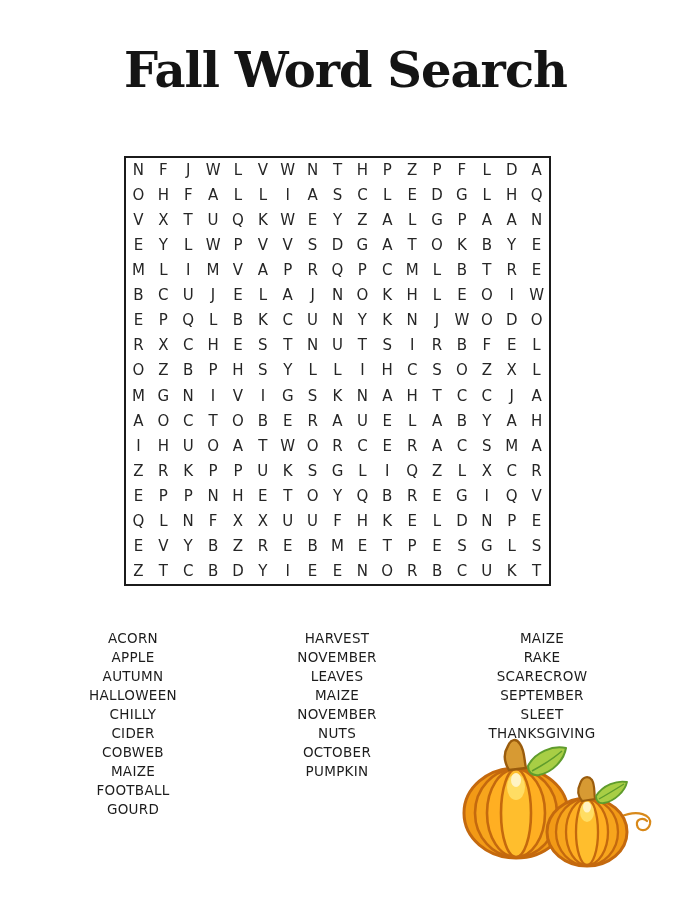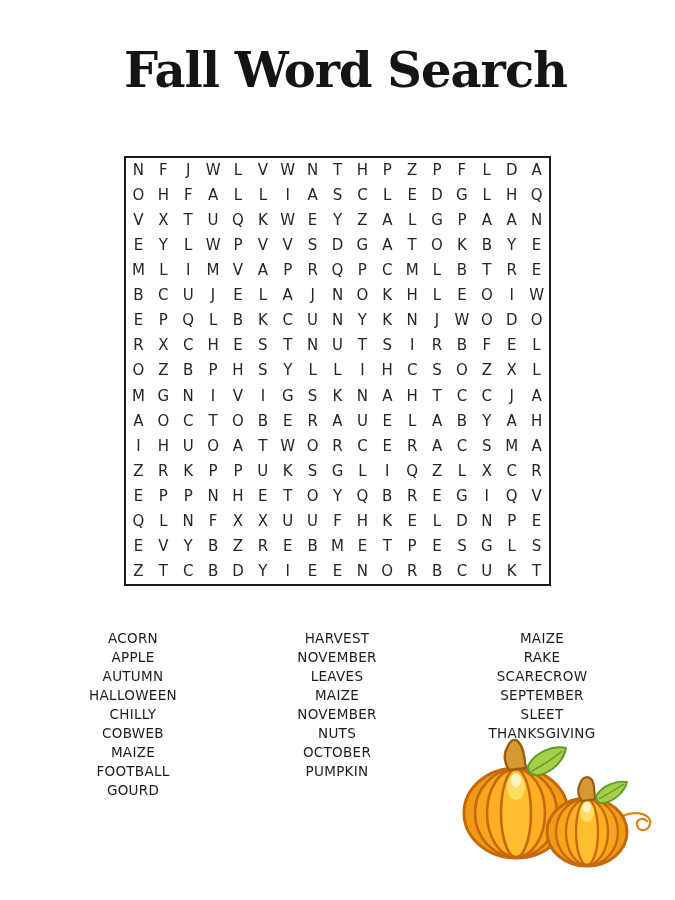--- a/index.html
+++ b/index.html
@@ -338,20 +338,21 @@
       <span class="cell">K</span>
       <span class="cell">T</span>
     </div>
 
   <div class="words c1">
       <div class="word">ACORN</div>
       <div class="word">APPLE</div>
       <div class="word">AUTUMN</div>
       <div class="word">HALLOWEEN</div>
       <div class="word">CHILLY</div>
+      <div class="word">CIDER</div>
       <div class="word">COBWEB</div>
       <div class="word">MAIZE</div>
       <div class="word">FOOTBALL</div>
       <div class="word">GOURD</div>
     </div>
   <div class="words c2">
       <div class="word">HARVEST</div>
       <div class="word">NOVEMBER</div>
       <div class="word">LEAVES</div>
       <div class="word">MAIZE</div>

